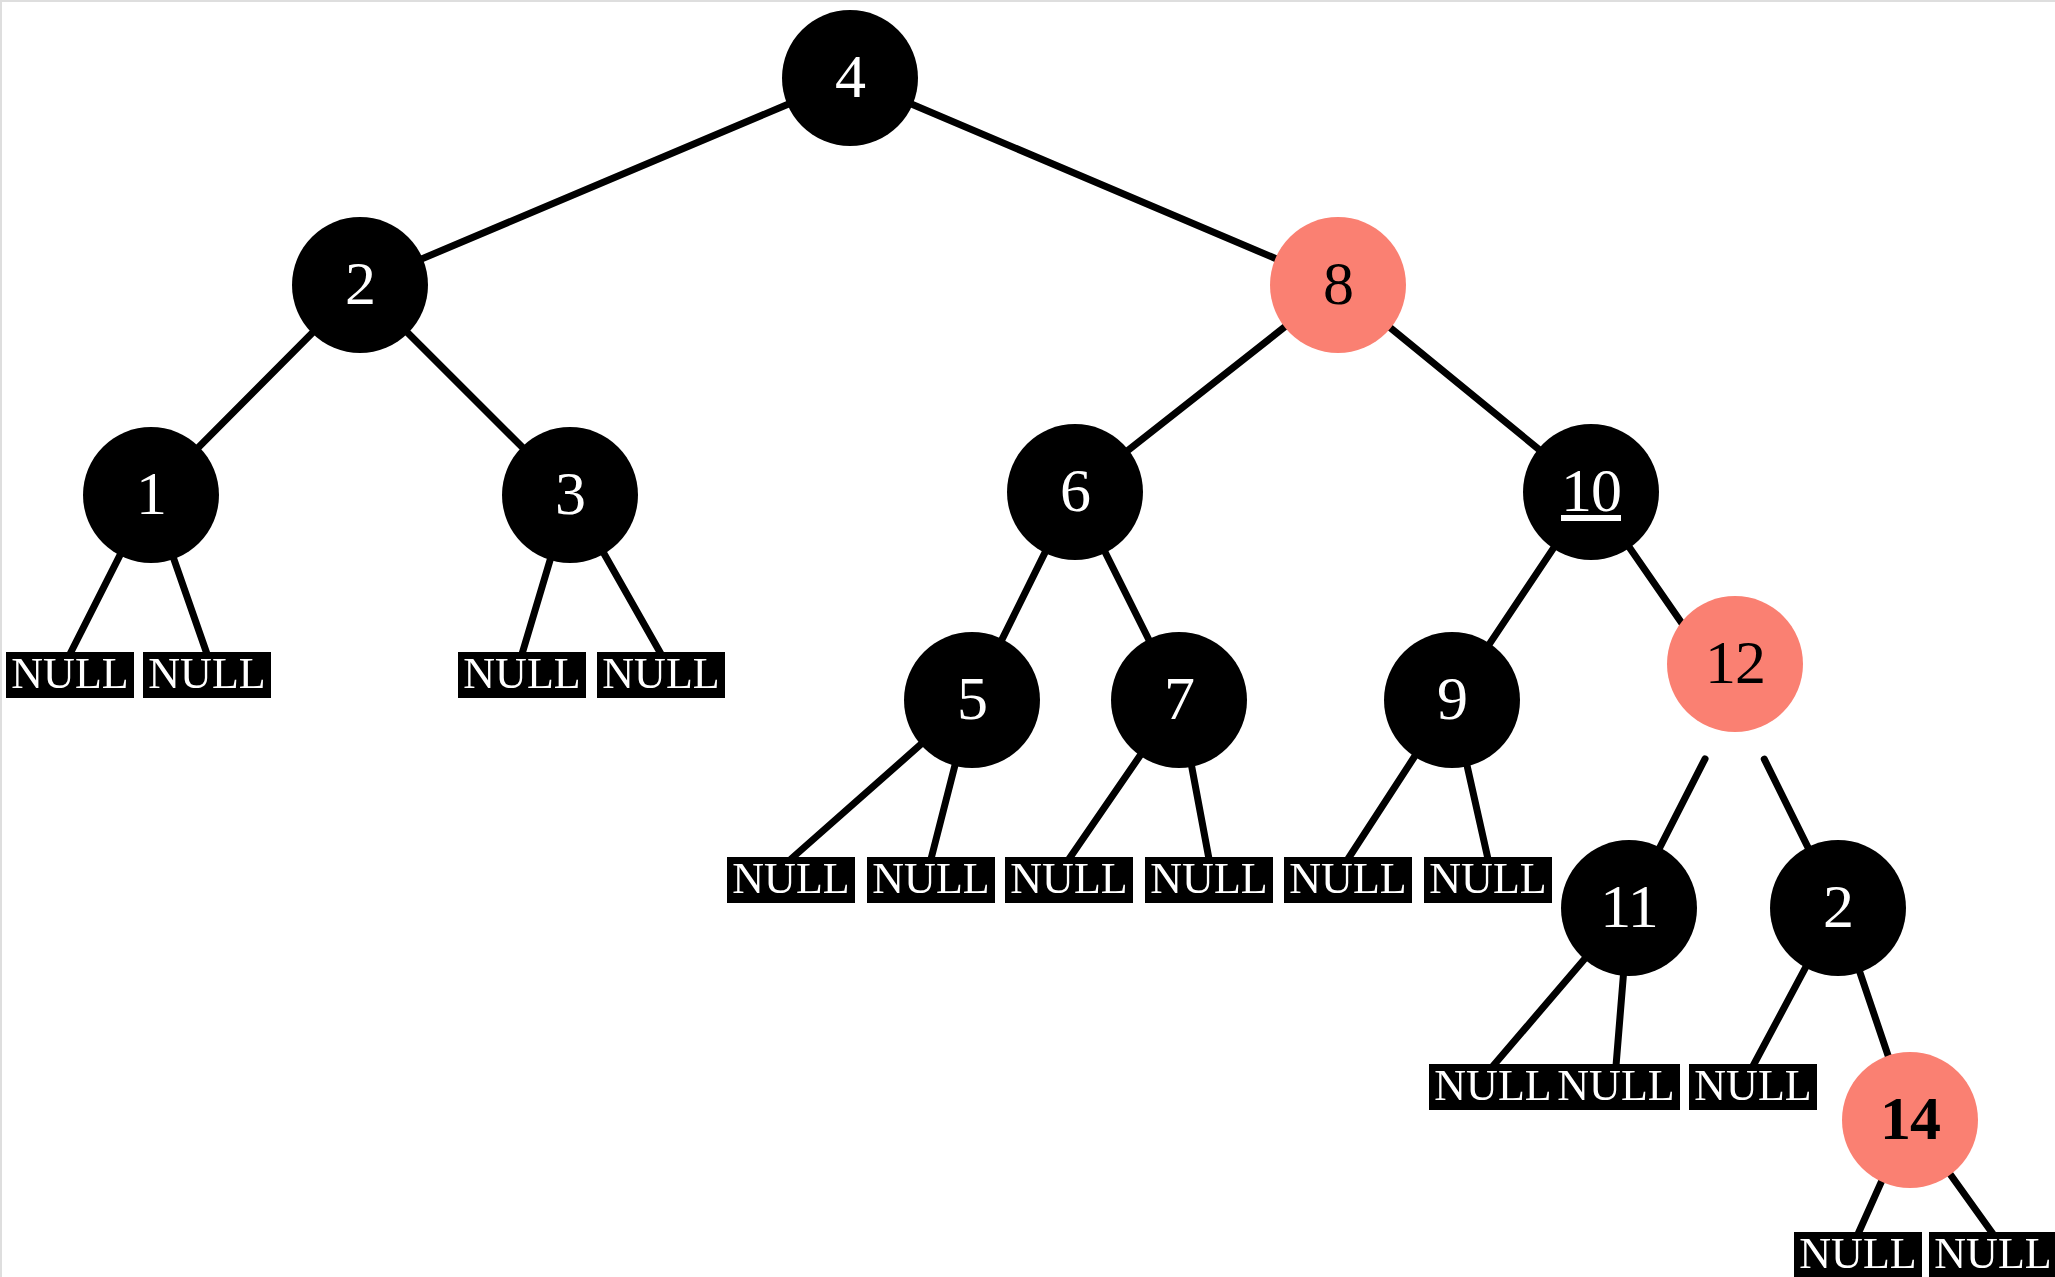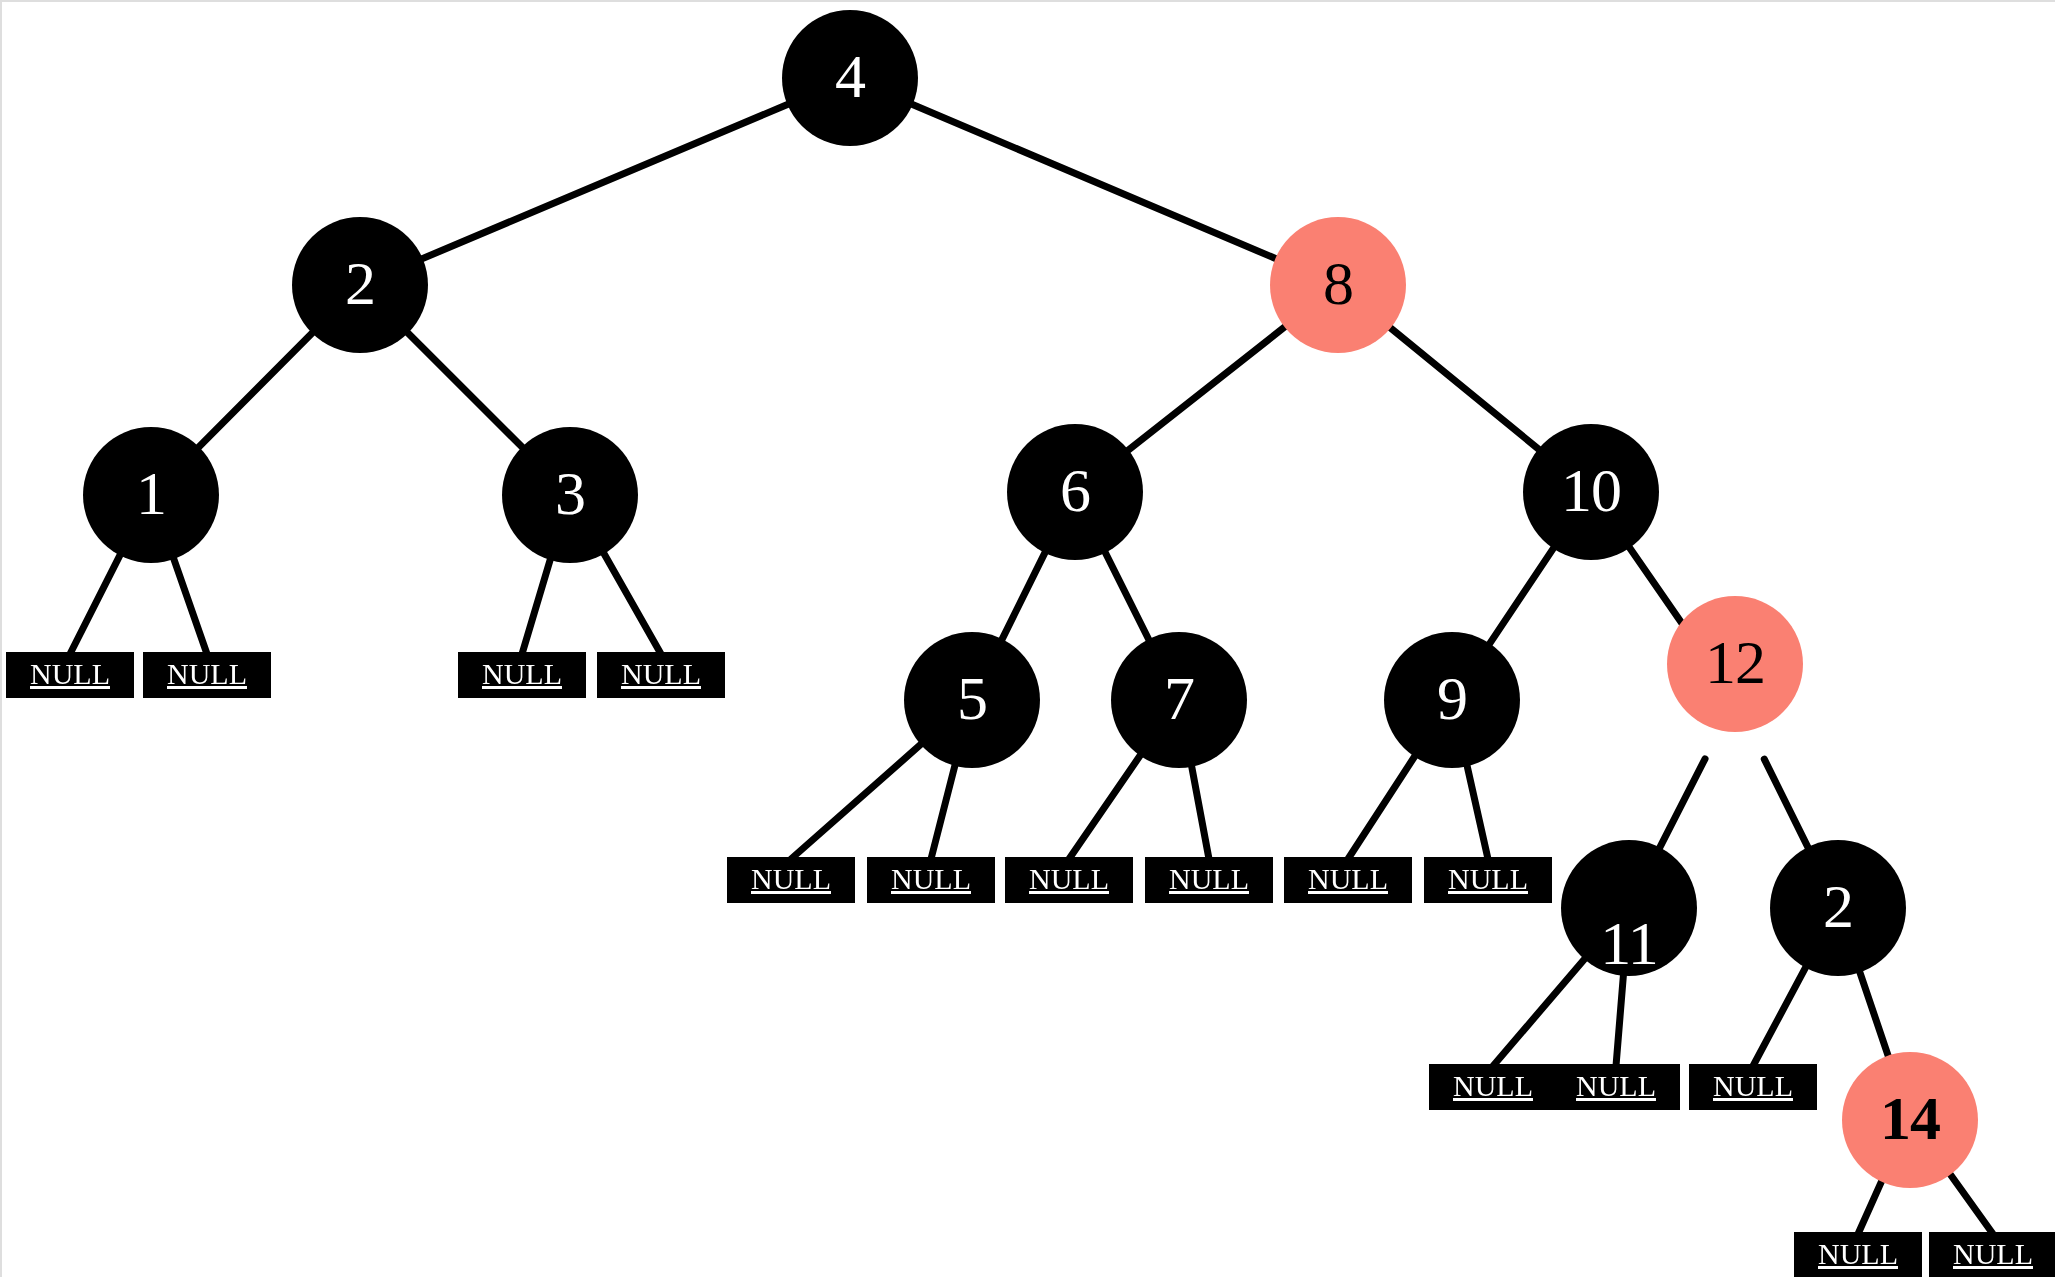--- a/index.html
+++ b/index.html
@@ -59,24 +59,23 @@
     color: #ffffff;
     display: flex;
     align-items: center;
     justify-content: center;
     box-sizing: border-box;
     font-family: "Liberation Serif", "DejaVu Serif", serif;
     line-height: 1;
     user-select: none;
   }
   .nil-label {
-    font-size: 30px;
+    font-size: 44px;
     letter-spacing: 0px;
     transform: translateY(-1px);
-    text-decoration: underline;
   }
 </style>
 </head>
 <body>
 
 <div id="canvas">
   <svg id="edges" viewBox="0 0 2055 1277" preserveAspectRatio="none">
       <line x1="787.2024702554322" y1="101.68385440229702" x2="418.7975297445678" y2="257.316145597703" stroke="#000000" stroke-width="7" stroke-linecap="round"></line>
       <line x1="908.7597540236765" y1="101.7730923829939" x2="1275.2402459763236" y2="257.22690761700613" stroke="#000000" stroke-width="7" stroke-linecap="round"></line>
       <line x1="311.442467013035" y1="329.7802963026921" x2="195.557532986965" y2="446.2197036973079" stroke="#000000" stroke-width="7" stroke-linecap="round"></line>
@@ -118,36 +117,36 @@
       </div>
       <div class="node node-black" style="left: 81px; top: 425px; width: 136px; height: 136px;">
         <span class="node-label">1</span>
       </div>
       <div class="node node-black" style="left: 500px; top: 425px; width: 136px; height: 136px;">
         <span class="node-label">3</span>
       </div>
       <div class="node node-black" style="left: 1005px; top: 422px; width: 136px; height: 136px;">
         <span class="node-label">6</span>
       </div>
-      <div class="node node-black" style="left: 1521px; top: 422px; width: 136px; height: 136px;">
+      <div class="node node-black" style="left: 1521px; top: 422px; width: 136px; height: 136px; text-decoration: underline;">
         <span class="node-label">10</span>
       </div>
       <div class="node node-black" style="left: 902px; top: 630px; width: 136px; height: 136px;">
         <span class="node-label">5</span>
       </div>
       <div class="node node-black" style="left: 1109px; top: 630px; width: 136px; height: 136px;">
         <span class="node-label">7</span>
       </div>
       <div class="node node-black" style="left: 1382px; top: 630px; width: 136px; height: 136px;">
         <span class="node-label">9</span>
       </div>
       <div class="node node-red" style="left: 1665px; top: 594px; width: 136px; height: 136px;">
         <span class="node-label">12</span>
       </div>
-      <div class="node node-black" style="left: 1559px; top: 838px; width: 136px; height: 136px; align-items: flex-end;">
+      <div class="node node-black" style="left: 1559px; top: 838px; width: 136px; height: 136px;">
         <span class="node-label">11</span>
       </div>
       <div class="node node-black" style="left: 1768px; top: 838px; width: 136px; height: 136px;">
         <span class="node-label">2</span>
       </div>
       <div class="node node-red" style="left: 1840px; top: 1050px; width: 136px; height: 136px; font-weight: bold;">
         <span class="node-label">14</span>
       </div>
       <div class="nil" style="left: 4px; top: 650px; width: 128px; height: 46px;">
         <span class="nil-label">NULL</span>

